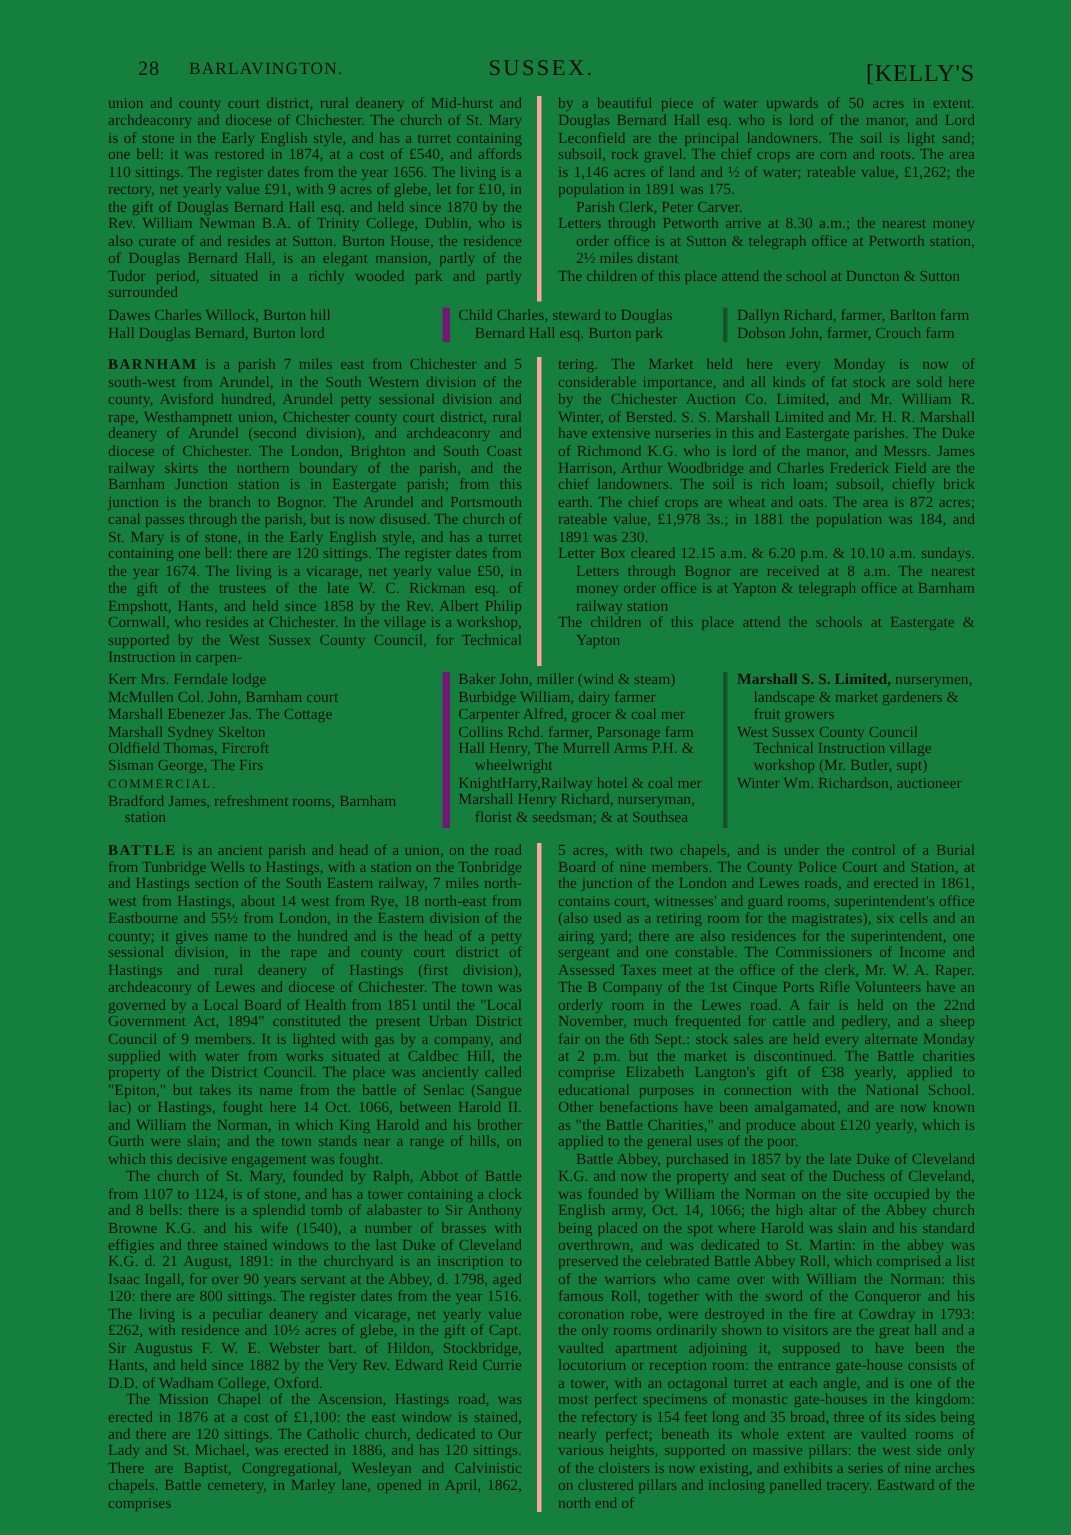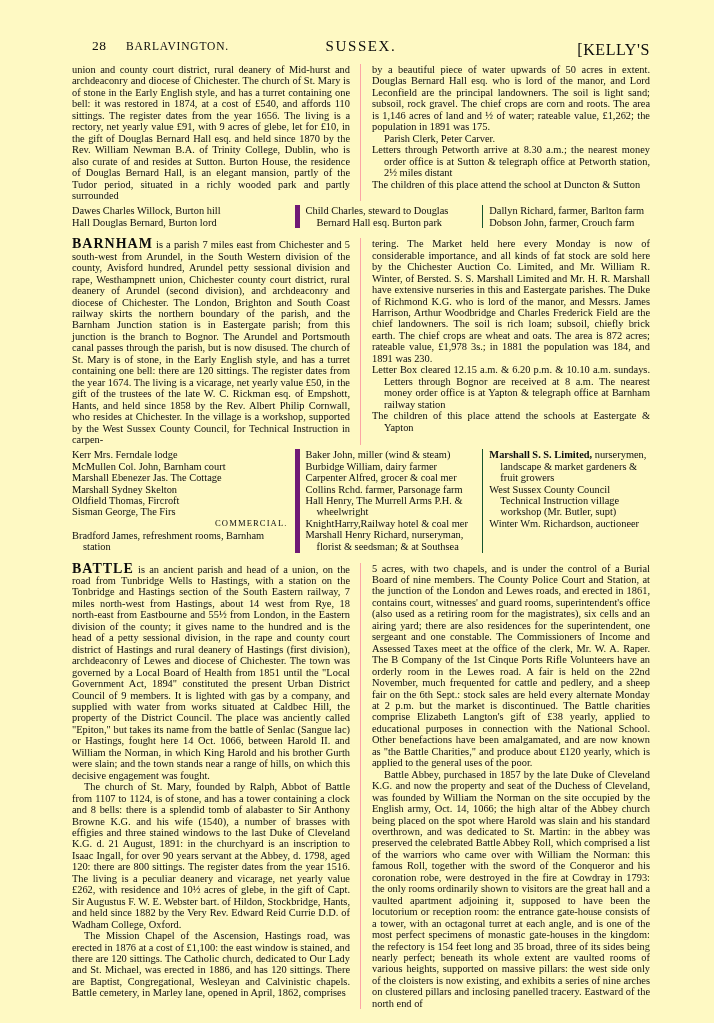--- a/index.html
+++ b/index.html
@@ -13,21 +13,21 @@
     font-family: "Liberation Serif", "DejaVu Serif", serif;
     color: #0d0d0d;
     position: relative;
     overflow: hidden;
   }
   .page {
     position: absolute;
     left: 0; top: 0;
     width: 714px;
     height: 1023px;
-    background: #fef9c3;
+    background: #15803d;
   }
   .content {
     position: absolute;
     left: 72px;
     top: 38px;
     width: 578px;
   }
 
   
   .running-head {
@@ -72,65 +72,65 @@
 
   
   .twocol {
     display: flex;
     gap: 0;
   }
   .col {
     width: 50%;
     box-sizing: border-box;
   }
-  .col-left { padding-right: 10px; border-right: 1px solid #fca5a5; }
+  .col-left { padding-right: 10px; border-right: 3px solid #fca5a5; }
   .col-right { padding-left: 11px; }
 
   .para {
     font-size: 10.4px;
     line-height: 11.45px;
     text-align: justify;
     text-justify: inter-word;
     margin: 0;
     hyphens: manual;
   }
   .para + .para { margin-top: 0; }
   .indent { text-indent: 12px; }
   .hang {
     padding-left: 12px;
     text-indent: -12px;
   }
   .place-name {
     font-weight: bold;
     letter-spacing: 1px;
-    font-size: 14px;
+    font-size: 10px;
   }
   .spacer-xs { height: 4px; }
 
   
   .dirblock {
     display: flex;
     width: 100%;
     box-sizing: border-box;
   }
   .dircol {
     box-sizing: border-box;
     font-size: 10.4px;
     line-height: 11.4px;
   }
   .dc1 { width: 38.5%; padding-right: 7px; }
   .dc2 { width: 32.5%; padding-left: 6px; padding-right: 6px; border-left: 5px solid #701a75; }
-  .dc3 { width: 29%;  padding-left: 6px; border-left: 1px solid #14532d; }
+  .dc3 { width: 29%;  padding-left: 6px; border-left: 3px solid #14532d; }
   .entry {
     padding-left: 11px;
     text-indent: -11px;
     white-space: normal;
   }
   .subhead {
-    text-align: right;
+    text-align: left;
     font-size: 8.6px;
     letter-spacing: 1.1px;
     text-transform: uppercase;
     margin-top: 0.5px;
   }
 
   .rule-gap { height: 10px; }
 </style>
 </head>
 <body>

